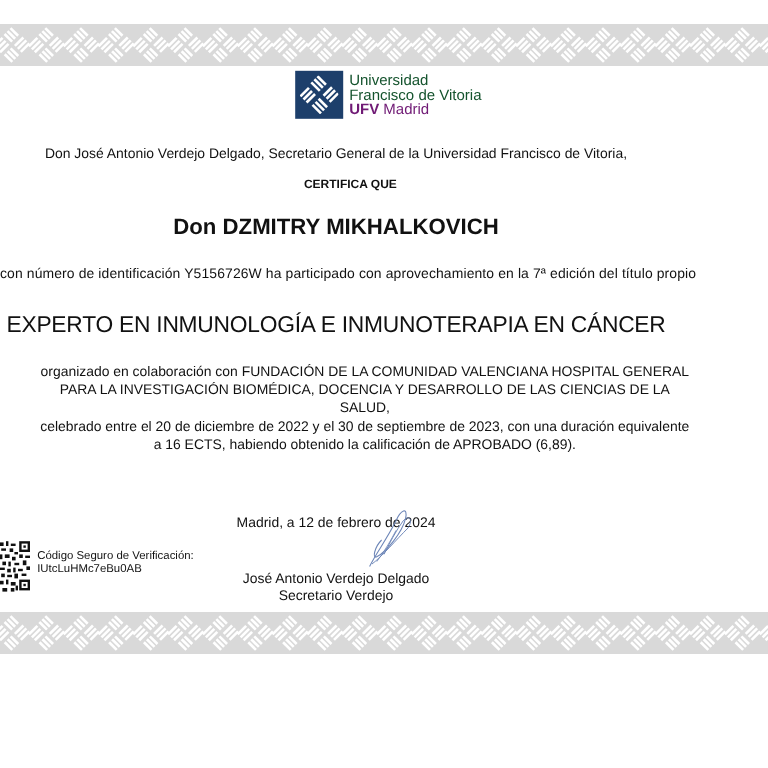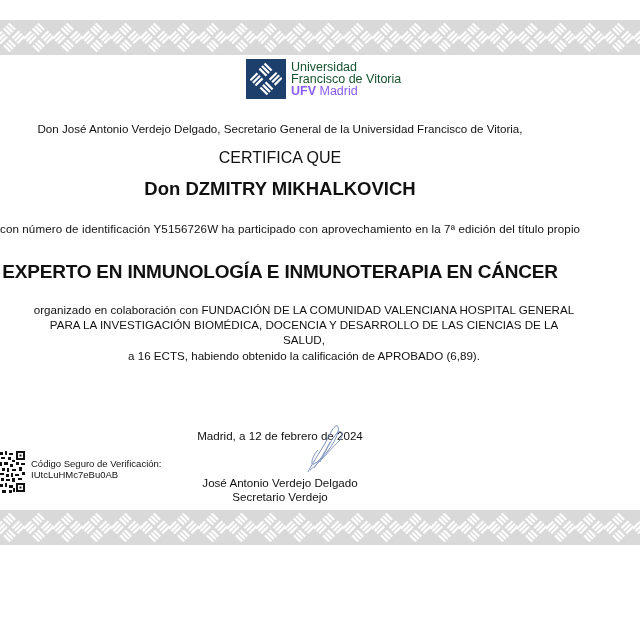--- a/index.html
+++ b/index.html
@@ -7,28 +7,28 @@
          font-family:"Liberation Sans", sans-serif; color:#111; }
   .band { position:absolute; left:0; width:640px; height:35px; background:#d9d9d9;
           overflow:hidden; }
   .band.top { top:20px; }
   .band.bottom { top:510px; }
   .band svg { display:block; }
   .logo { position:absolute; left:246px; top:59px; display:flex; align-items:center; }
   .logo-mark { width:40px; height:40px; background:#1d3f6b; display:flex; align-items:center; justify-content:center; }
   .logo-text { margin-left:5px; line-height:12px; }
   .logo-text .l1, .logo-text .l2 { color:#14532d; font-size:12.5px; }
-  .logo-text .l3 { color:#8b5cf6; font-size:12.5px; }
+  .logo-text .l3 { color:#701a75; font-size:12.5px; }
   .logo-text .l3 b { font-weight:bold; }
   .txt { position:absolute; left:0; width:560px; text-align:center; white-space:nowrap; }
   .intro { top:122px; font-size:11.6px; }
-  .certifica { top:149px; font-size:16px; font-weight:normal; }
+  .certifica { top:149px; font-size:10px; font-weight:bold;padding-left:12px; }
   .name { top:178px; font-size:18.5px; font-weight:bold;text-align:center; }
   .ident { top:222px; font-size:11.6px; letter-spacing:0.1px; }
-  .title { top:261px; font-size:19px; font-weight:bold; letter-spacing:-0.2px; }
+  .title { top:261px; font-size:19px; font-weight:normal; letter-spacing:-0.2px; }
   .para { position:absolute; left:0; width:608px; top:302px; text-align:center; font-size:11.6px; line-height:15.2px; }
   .place { top:401px; font-size:11.6px;margin-top:28px; }
   .signer { top:476px; font-size:11.6px; }
   .role { top:490px; font-size:11.6px; }
   .signature { position:absolute; left:300px; top:420px; }
   .qr { position:absolute; left:0; top:450px; width:26px; height:45px; }
   .csv { position:absolute; left:31px; top:458px; font-size:9.5px; line-height:11px; }
 </style>
 </head>
 <body>
@@ -108,20 +108,21 @@
 <div class="txt intro">Don José Antonio Verdejo Delgado, Secretario General de la Universidad Francisco de Vitoria,</div>
 <div class="txt certifica">CERTIFICA QUE</div>
 <div class="txt name">Don DZMITRY MIKHALKOVICH</div>
 <div class="txt ident">con número de identificación Y5156726W ha participado con aprovechamiento en la 7ª edición del título propio</div>
 <div class="txt title">EXPERTO EN INMUNOLOGÍA E INMUNOTERAPIA EN CÁNCER</div>
 
 <div class="para">
   <div>organizado en colaboración con FUNDACIÓN DE LA COMUNIDAD VALENCIANA HOSPITAL GENERAL</div>
   <div>PARA LA INVESTIGACIÓN BIOMÉDICA, DOCENCIA Y DESARROLLO DE LAS CIENCIAS DE LA</div>
   <div>SALUD,</div>
+  <div>celebrado entre el 20 de diciembre de 2022 y el 30 de septiembre de 2023, con una duración equivalente</div>
   <div>a 16 ECTS, habiendo obtenido la calificación de APROBADO (6,89).</div>
 </div>
 
 <div class="txt place">Madrid, a 12 de febrero de 2024</div>
 
 <div class="signature">
   <svg width="50" height="55" viewBox="0 0 50 55">
     <path d="M8 52 C14 40, 22 30, 30 14 C34 5, 40 2, 38 12 C35 24, 22 40, 14 44 C10 46, 12 36, 18 30" fill="none" stroke="#6d86b8" stroke-width="0.9"></path>
     <path d="M10 50 C18 44, 30 30, 40 20 C44 14, 42 8, 36 14 C30 22, 24 34, 20 42" fill="none" stroke="#6d86b8" stroke-width="0.8"></path>
     <path d="M14 48 C20 40, 26 30, 30 22" fill="none" stroke="#6d86b8" stroke-width="0.7"></path>

